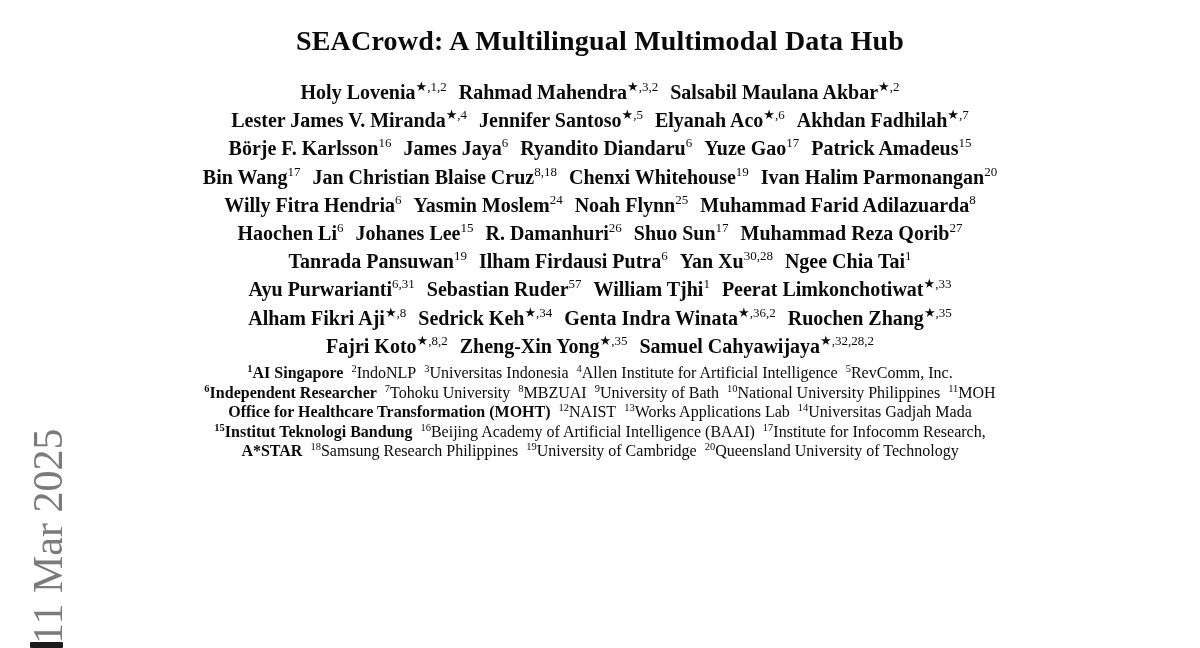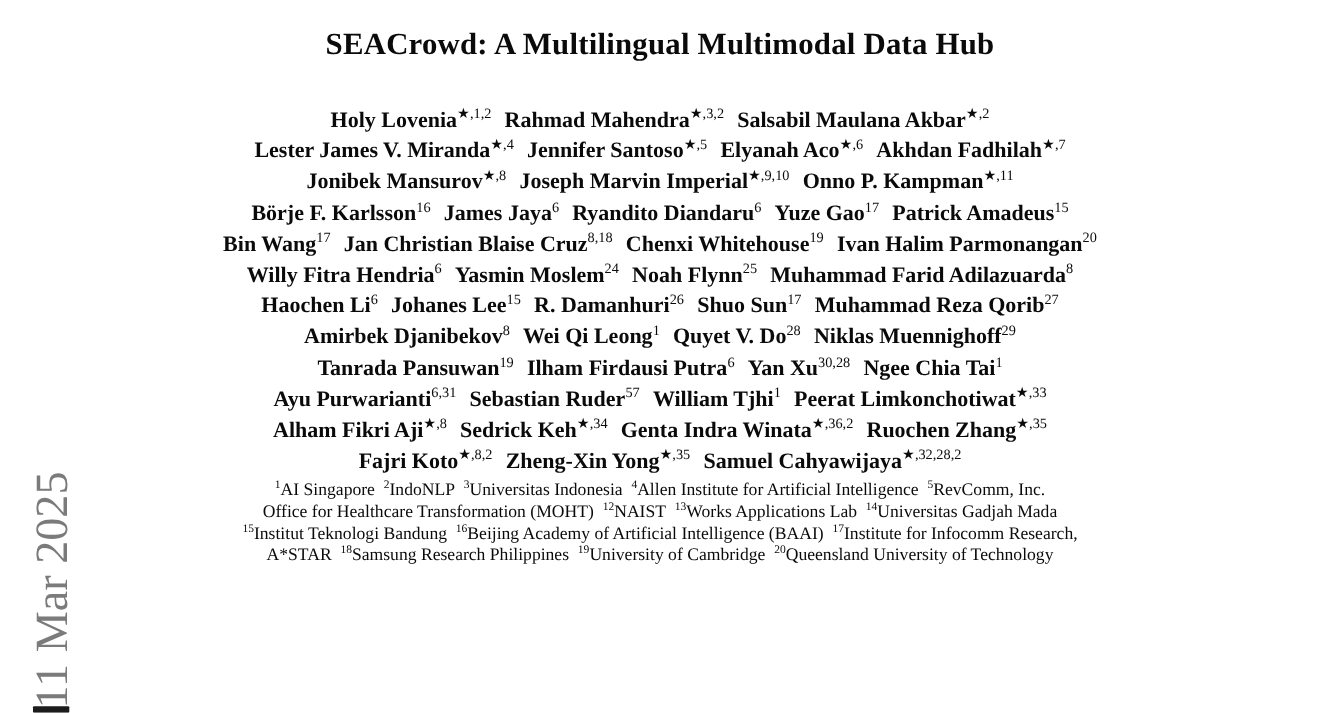--- a/index.html
+++ b/index.html
@@ -18,21 +18,21 @@
     text-align: center;
   }
   .title {
     font-size: 28px;
     line-height: 32px;
     font-weight: bold;
     margin: 0;
     letter-spacing: 0.2px;
   }
   .authors {
-    margin-top: 38px;
+    margin-top: 21px;
     font-size: 20px;
   }
   .author-line {
     line-height: 28.2px;
     white-space: nowrap;
   }
   .author {
     font-weight: bold;
     display: inline-block;
     margin: 0 6px;
@@ -48,21 +48,21 @@
   }
   .affils {
     font-size: 16px;
     margin-top: 3px;
   }
   .affil-line {
     line-height: 19.6px;
     white-space: nowrap;
   }
   .affil { display: inline-block; margin-left: 8px; }
-  .affil:first-child { margin-left: 0; }
+  .affil:first-child { margin-left: 0; font-weight: bold; }
   .affil sup { font-size: 10.5px; }
   .arxiv-date {
     position: absolute;
     left: 24px;
     top: 644px;
     transform: rotate(-90deg);
     transform-origin: 0 0;
     font-size: 42px;
     color: #7b7b7b;
     white-space: nowrap;
@@ -86,31 +86,30 @@
 <div class="arxiv-clip"></div>
 
 <main class="paper">
   <h1 class="title">
     <span>SEACrowd: A Multilingual Multimodal Data Hub</span><br>
   </h1>
 
   <div class="authors" id="authors">
       <div class="author-line"><span class="author">Holy Lovenia<sup>★,1,2</sup></span><span class="author">Rahmad Mahendra<sup>★,3,2</sup></span><span class="author">Salsabil Maulana Akbar<sup>★,2</sup></span></div>
       <div class="author-line"><span class="author">Lester James V. Miranda<sup>★,4</sup></span><span class="author">Jennifer Santoso<sup>★,5</sup></span><span class="author">Elyanah Aco<sup>★,6</sup></span><span class="author">Akhdan Fadhilah<sup>★,7</sup></span></div>
-      <div class="author-line"><span class="author">Jonibek Mansurov<sup>★,8</sup></span><span class="author">Joseph Marvin Imperial<sup>★,9,10</sup></span><span class="author">Onno P. Kampman<sup>★,11</sup></span></div>
       <div class="author-line"><span class="author">Börje F. Karlsson<sup>16</sup></span><span class="author">James Jaya<sup>6</sup></span><span class="author">Ryandito Diandaru<sup>6</sup></span><span class="author">Yuze Gao<sup>17</sup></span><span class="author">Patrick Amadeus<sup>15</sup></span></div>
       <div class="author-line"><span class="author">Bin Wang<sup>17</sup></span><span class="author">Jan Christian Blaise Cruz<sup>8,18</sup></span><span class="author">Chenxi Whitehouse<sup>19</sup></span><span class="author">Ivan Halim Parmonangan<sup>20</sup></span></div>
       <div class="author-line"><span class="author">Willy Fitra Hendria<sup>6</sup></span><span class="author">Yasmin Moslem<sup>24</sup></span><span class="author">Noah Flynn<sup>25</sup></span><span class="author">Muhammad Farid Adilazuarda<sup>8</sup></span></div>
       <div class="author-line"><span class="author">Haochen Li<sup>6</sup></span><span class="author">Johanes Lee<sup>15</sup></span><span class="author">R. Damanhuri<sup>26</sup></span><span class="author">Shuo Sun<sup>17</sup></span><span class="author">Muhammad Reza Qorib<sup>27</sup></span></div>
-      <div class="author-line"><span class="author">Amirbek Djanibekov<sup>8</sup></span><span class="author">Wei Qi Leong<sup>1</sup></span><span class="author">Quyet V. Do<sup>28</sup></span><span class="author">Niklas Muennighoff<sup>29</sup></span></div>
       <div class="author-line"><span class="author">Tanrada Pansuwan<sup>19</sup></span><span class="author">Ilham Firdausi Putra<sup>6</sup></span><span class="author">Yan Xu<sup>30,28</sup></span><span class="author">Ngee Chia Tai<sup>1</sup></span></div>
       <div class="author-line"><span class="author">Ayu Purwarianti<sup>6,31</sup></span><span class="author">Sebastian Ruder<sup>57</sup></span><span class="author">William Tjhi<sup>1</sup></span><span class="author">Peerat Limkonchotiwat<sup>★,33</sup></span></div>
       <div class="author-line"><span class="author">Alham Fikri Aji<sup>★,8</sup></span><span class="author">Sedrick Keh<sup>★,34</sup></span><span class="author">Genta Indra Winata<sup>★,36,2</sup></span><span class="author">Ruochen Zhang<sup>★,35</sup></span></div>
       <div class="author-line"><span class="author">Fajri Koto<sup>★,8,2</sup></span><span class="author">Zheng-Xin Yong<sup>★,35</sup></span><span class="author">Samuel Cahyawijaya<sup>★,32,28,2</sup></span></div>
     </div>
 
   <div class="affils" id="affils">
       <div class="affil-line"><span class="affil"><sup>1</sup>AI Singapore</span><span class="affil"><sup>2</sup>IndoNLP</span><span class="affil"><sup>3</sup>Universitas Indonesia</span><span class="affil"><sup>4</sup>Allen Institute for Artificial Intelligence</span><span class="affil"><sup>5</sup>RevComm, Inc.</span></div>
+      <div class="affil-line"><span class="affil"><sup>6</sup>Independent Researcher</span><span class="affil"><sup>7</sup>Tohoku University</span><span class="affil"><sup>8</sup>MBZUAI</span><span class="affil"><sup>9</sup>University of Bath</span><span class="affil"><sup>10</sup>National University Philippines</span><span class="affil"><sup>11</sup>MOH</span></div>
       <div class="affil-line"><span class="affil">Office for Healthcare Transformation (MOHT)</span><span class="affil"><sup>12</sup>NAIST</span><span class="affil"><sup>13</sup>Works Applications Lab</span><span class="affil"><sup>14</sup>Universitas Gadjah Mada</span></div>
       <div class="affil-line"><span class="affil"><sup>15</sup>Institut Teknologi Bandung</span><span class="affil"><sup>16</sup>Beijing Academy of Artificial Intelligence (BAAI)</span><span class="affil"><sup>17</sup>Institute for Infocomm Research,</span></div>
       <div class="affil-line"><span class="affil">A*STAR</span><span class="affil"><sup>18</sup>Samsung Research Philippines</span><span class="affil"><sup>19</sup>University of Cambridge</span><span class="affil"><sup>20</sup>Queensland University of Technology</span></div>
     </div>
 </main>
 
 </body></html>

